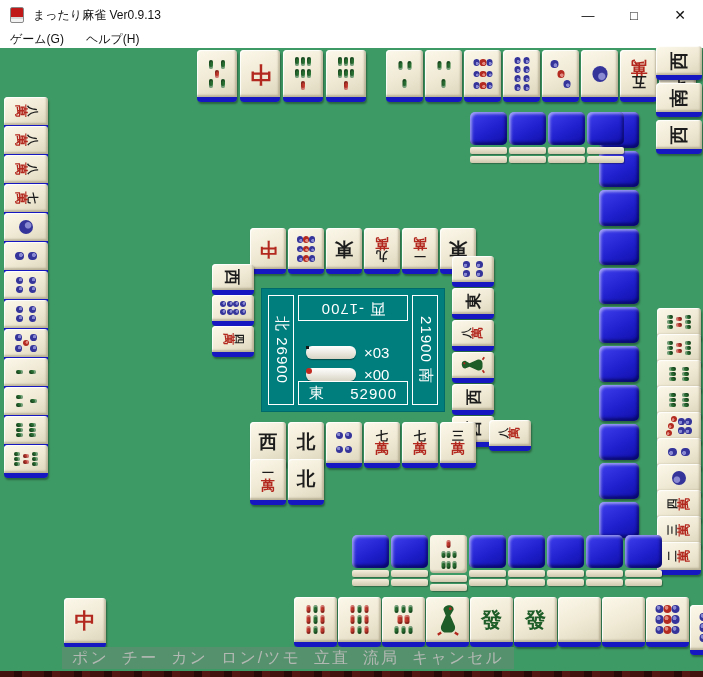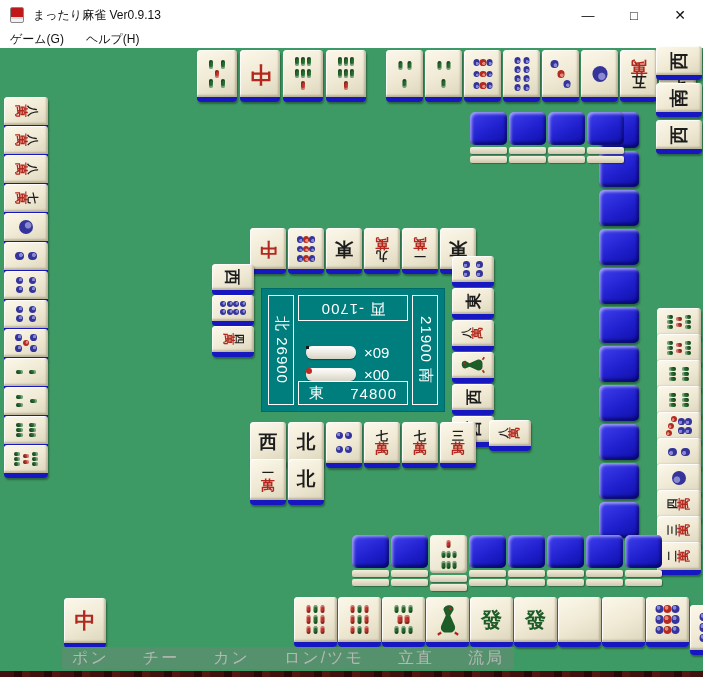--- a/index.html
+++ b/index.html
@@ -111,31 +111,31 @@
         <b class="stick100">
             <i></i>
             <i></i>
             <i></i>
             <i></i>
             <i></i>
             <i></i>
             <i></i>
             <i></i>
           </b>
-        <em>×09</em>
+        <em>×03</em>
       </div>
       <div class="stickrow sr2">
         <b class="stick1000">
             <i></i>
           </b>
         <em>×00</em>
       </div>
       <div class="pbox pb-east">
         <span>東</span>
-        <span>74800</span>
+        <span>52900</span>
       </div>
     </div>
 
     <div id="tiles">
         <div title="五索" class="tile face o-down" style="left: 197px; top: 2px; width: 40px; height: 52px;">
           <div class="pat" style="width: 28px; height: 36px; transform: translate(-50%, -50%) rotate(180deg);">
             <i class="sg" style="width: 4px; height: 8.64px; left: calc(28% - 2px); top: calc(24% - 4.32px);"></i>
             <i class="sg" style="width: 4px; height: 8.64px; left: calc(72% - 2px); top: calc(24% - 4.32px);"></i>
             <i class="sr" style="width: 4px; height: 8.64px; left: calc(50% - 2px); top: calc(50% - 4.32px);"></i>
             <i class="sg" style="width: 4px; height: 8.64px; left: calc(28% - 2px); top: calc(76% - 4.32px);"></i>
@@ -751,16 +751,17 @@
         </div>
       </div>
 
     <div class="actionbar" id="actionbar">
         <span class="action">ポン</span>
         <span class="action">チー</span>
         <span class="action">カン</span>
         <span class="action">ロン/ツモ</span>
         <span class="action">立直</span>
         <span class="action">流局</span>
+        <span class="action">キャンセル</span>
       </div>
     <div class="bottomstrip"></div>
   </div>
 </div>
 
 </body></html>

